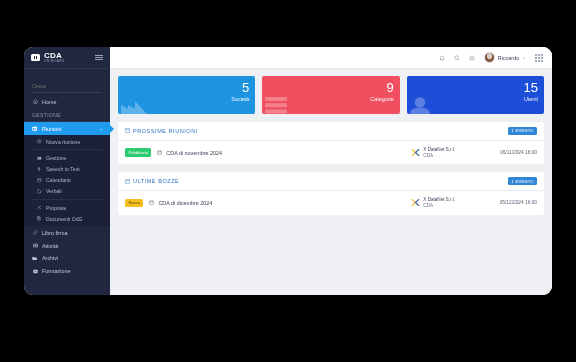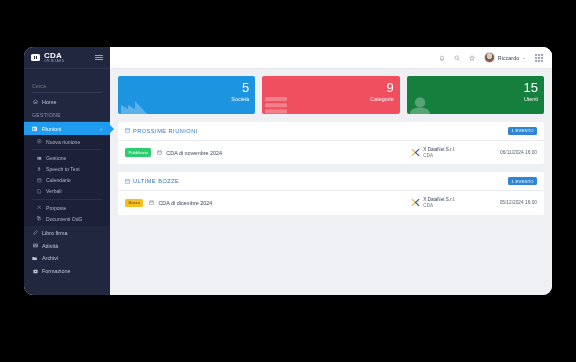--- a/index.html
+++ b/index.html
@@ -331,21 +331,21 @@
                 <rect x="0" y="0" width="22" height="4" rx="1" fill="#fff"></rect>
                 <rect x="0" y="6.2" width="22" height="4" rx="1" fill="#fff"></rect>
                 <rect x="0" y="12.4" width="22" height="4" rx="1" fill="#fff"></rect>
               </svg>
           </span>
           <div class="num">9</div>
           <div class="lbl">Categorie</div>
         </div>
 
 
-        <div class="card" style="background:#15803d">
+        <div class="card" style="background:#1d4ed8">
           <span class="bgic">
             <svg width="20" height="17" viewBox="0 0 20 17">
                 <circle cx="10" cy="5.4" r="5.2" fill="#fff"></circle>
                 <path d="M0 17c0-4.6 4.5-6.6 10-6.6S20 12.4 20 17z" fill="#fff"></path>
               </svg>
           </span>
           <div class="num">15</div>
           <div class="lbl">Utenti</div>
         </div>
       </div>

